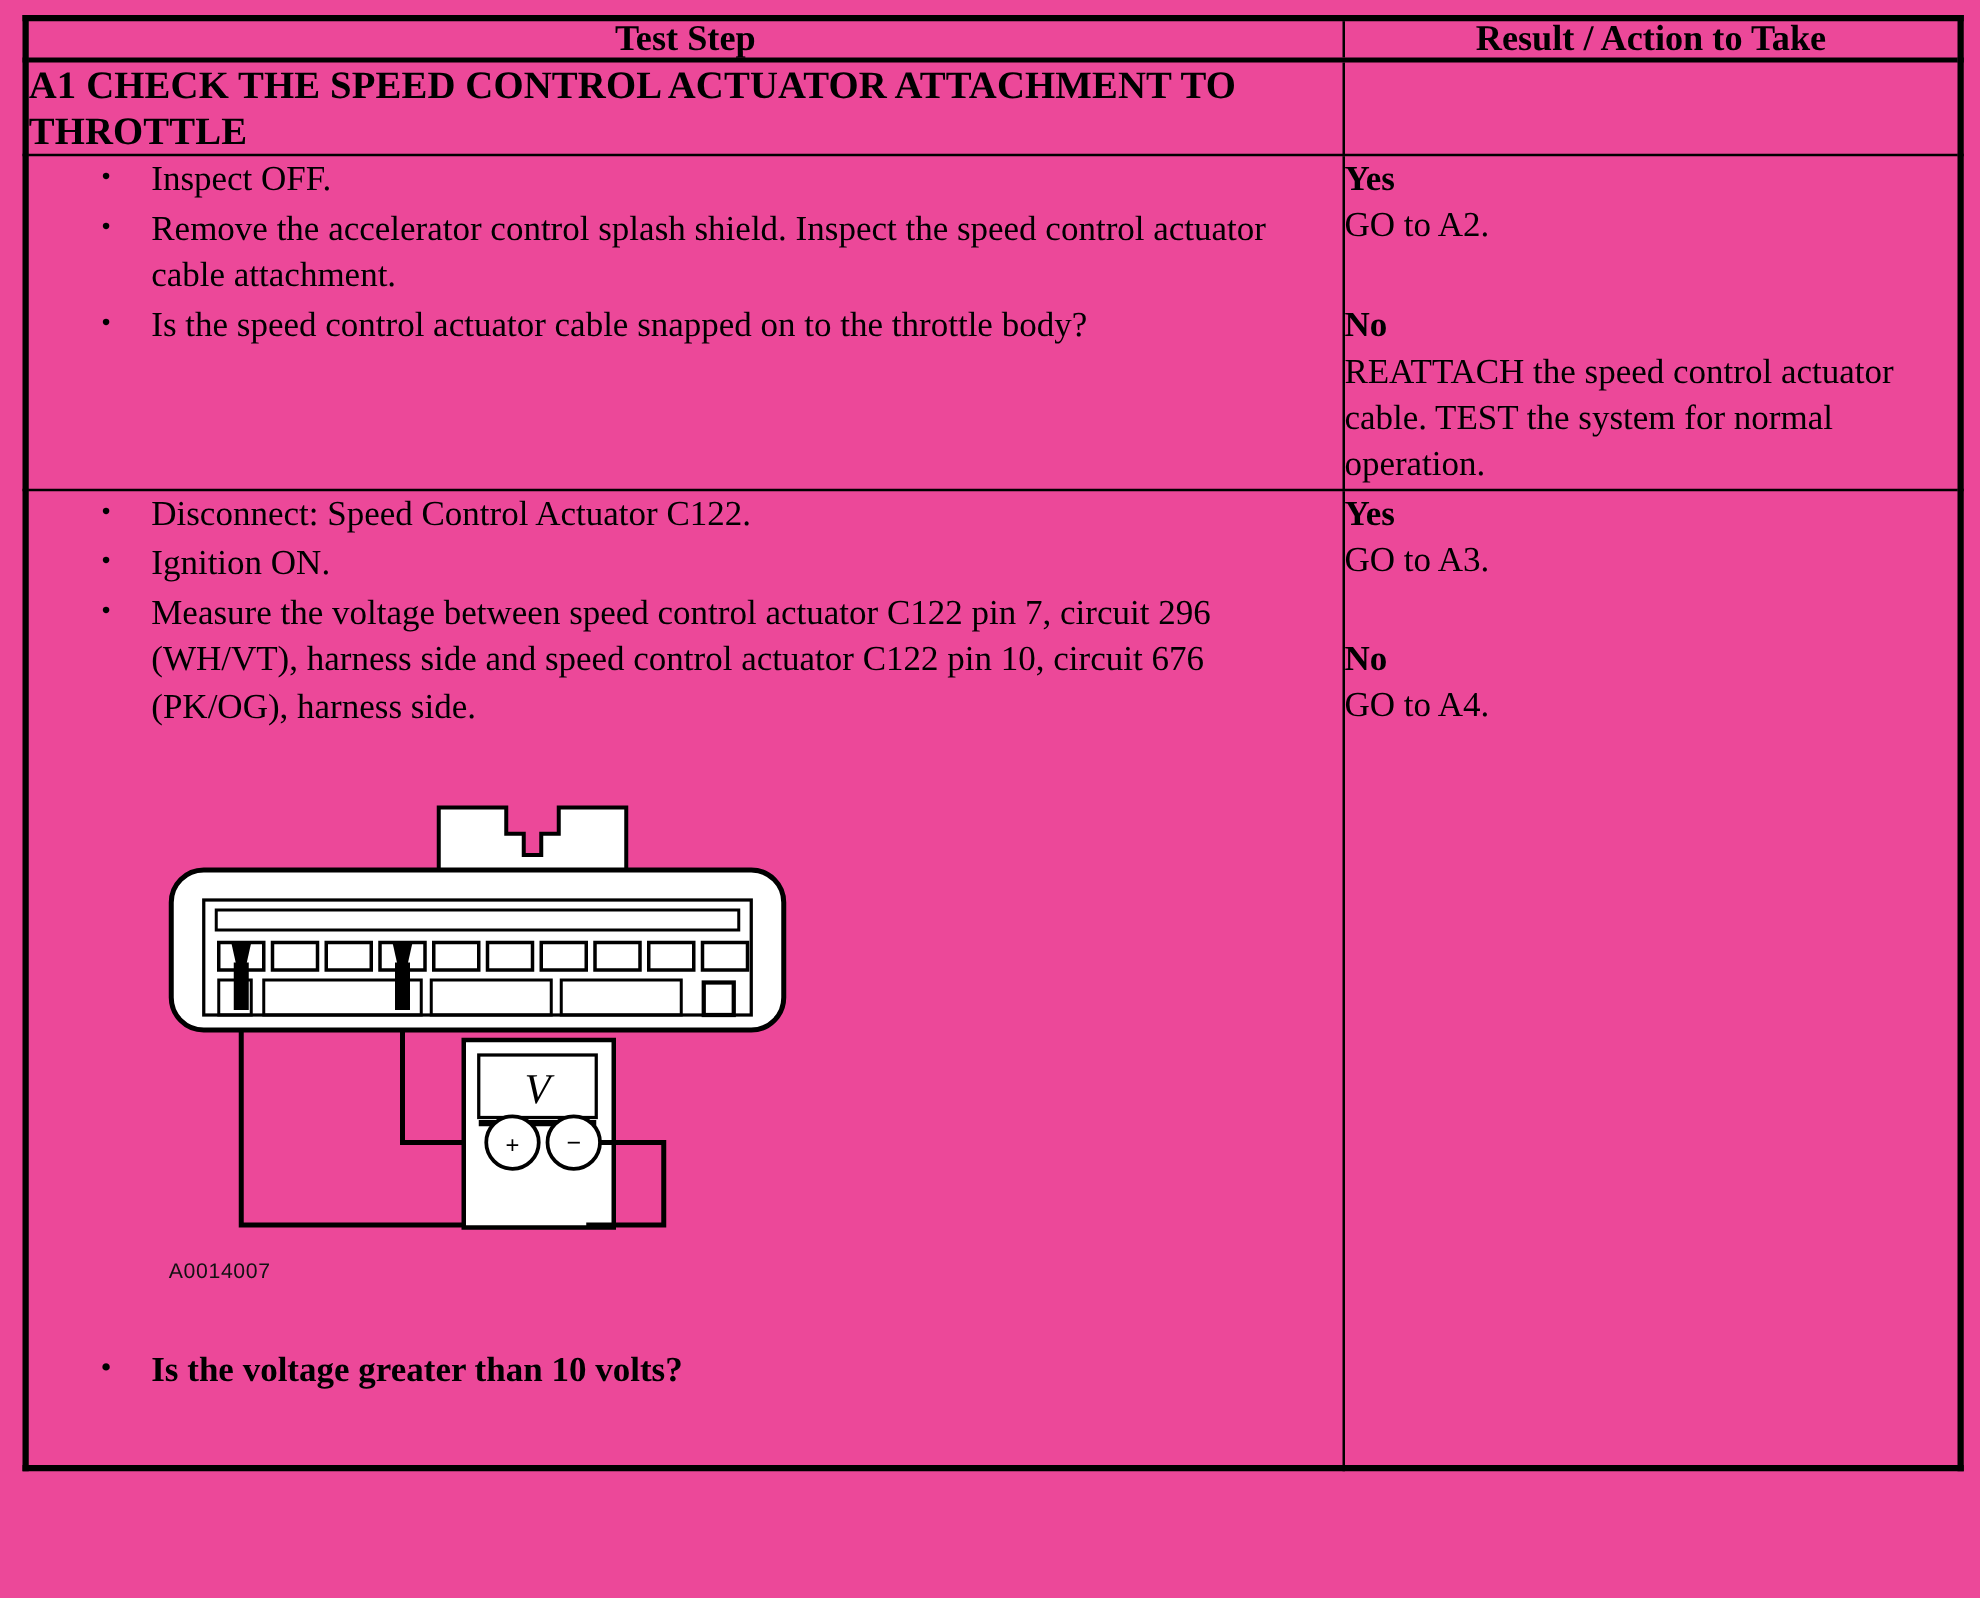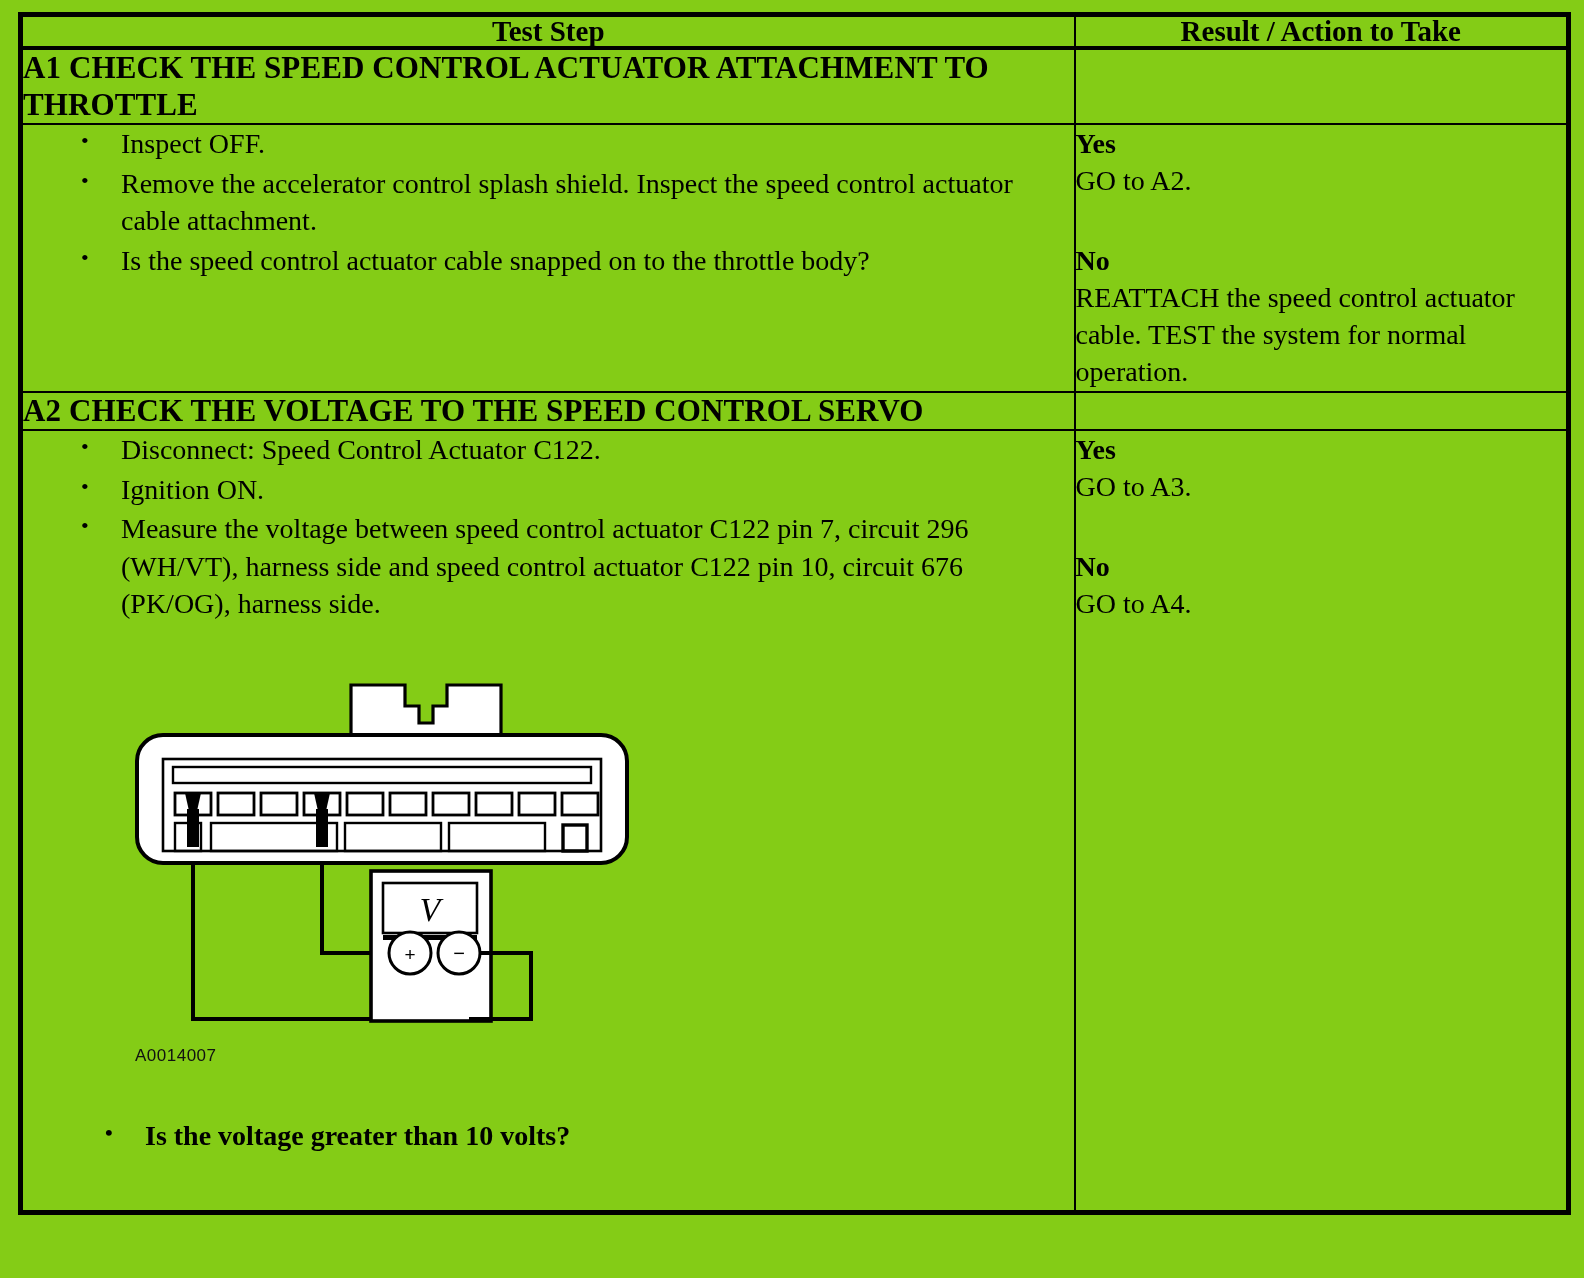--- a/index.html
+++ b/index.html
@@ -12,21 +12,21 @@
     height: 1278px;
     font-family: "Liberation Serif", "DejaVu Serif", serif;
     color: #000000;
     overflow: hidden;
   }
 
   .page {
     position: relative;
     width: 1584px;
     height: 1278px;
-    background: #84cc16;
+    background: #ec4899;
   }
 
   
   .pinpoint-table {
     position: absolute;
     left: 18px;
     top: 12px;
     width: 1548px;
     border-collapse: collapse;
     table-layout: fixed;
@@ -120,21 +120,20 @@
     left: 16px;
     top: 382px;
     font-family: "Liberation Sans", "DejaVu Sans", sans-serif;
     font-size: 17px;
     font-weight: normal;
     letter-spacing: 0.5px;
     color: #111;
   }
   .last-q {
     margin-top: 34px;
-    margin-left: 24px;
   }
   .last-q-list {
     list-style: none;
     margin: 0;
     padding: 0;
   }
   .last-q-list > li {
     position: relative;
     padding-left: 98px;
     font-weight: bold;
@@ -183,24 +182,20 @@
         </td>
         <td class="result-cell">
           <p class="answer-label">Yes</p>
           <p class="answer-text">GO to A2.</p>
           <div class="answer-gap"></div>
           <p class="answer-label">No</p>
           <p class="answer-text">REATTACH the speed control actuator cable. TEST the system for normal operation.</p>
         </td>
       </tr>
 
-      <tr>
-        <td class="section-title">A2 CHECK THE VOLTAGE TO THE SPEED CONTROL SERVO</td>
-        <td class="section-title section-title-empty">&nbsp;</td>
-      </tr>
 
       <tr>
         <td class="step-cell">
           <ul class="steps">
             <li>Disconnect: Speed Control Actuator C122.</li>
             <li>Ignition ON.</li>
             <li>Measure the voltage between speed control actuator C122 pin 7, circuit 296 (WH/VT), harness side and speed control actuator C122 pin 10, circuit 676 (PK/OG), harness side.</li>
           </ul>
 
           <div class="diagram-wrap">

